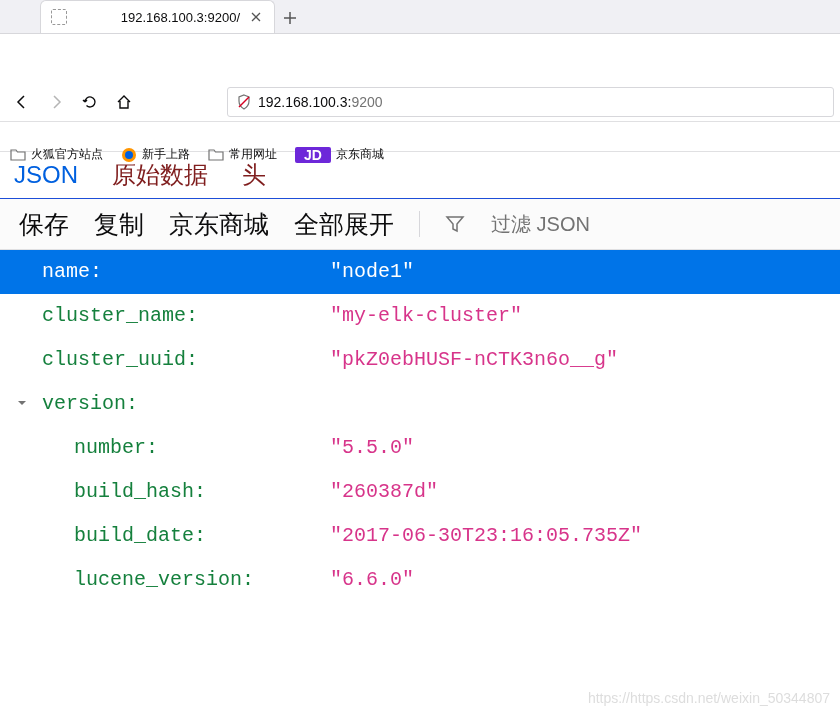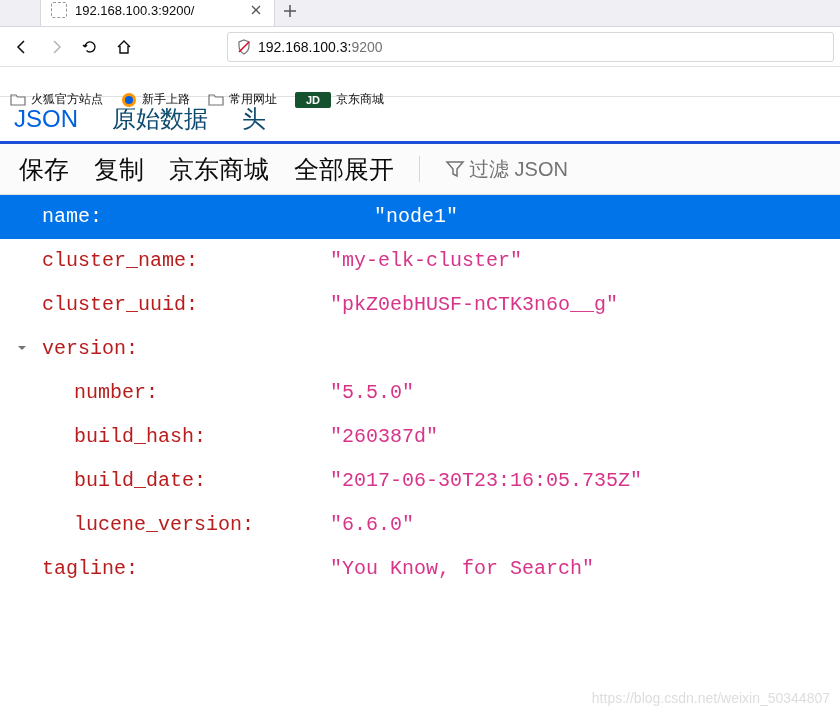--- a/index.html
+++ b/index.html
@@ -1,65 +1,65 @@
 <!DOCTYPE html>
 <html><head>
 <meta charset="utf-8">
 <style>
   * { margin: 0; padding: 0; box-sizing: border-box; }
   body { font-family: "Segoe UI", Arial, sans-serif; font-size: 13px; background: #fff; width: 840px; height: 714px; overflow: hidden; position: relative; }
 
   
-  .tab-strip { background: #f0f0f4; height: 27px; display: flex; align-items: flex-end; padding-left: 40px; border-bottom: 1px solid #d7d7db; }
+  .tab-strip { background: #f0f0f4; height: 34px; display: flex; align-items: flex-end; padding-left: 40px; border-bottom: 1px solid #d7d7db; text-align: right; }
   .tab { background: #fff; border: 1px solid #d7d7db; border-bottom: none; height: 33px; display: flex; align-items: center; padding: 0 10px; gap: 8px; min-width: 235px; border-top-left-radius: 6px; border-top-right-radius: 6px; position: relative; }
   .tab-favicon { width: 16px; height: 16px; border: 1px dashed #999; border-radius: 2px; }
   .tab-title { flex: 1; color: #0c0c0d; font-size: 13px; }
   .tab-close { width: 16px; height: 16px; display: flex; align-items: center; justify-content: center; color: #555; }
   .tab-close svg { width: 10px; height: 10px; }
   .new-tab { width: 30px; height: 30px; display: flex; align-items: center; justify-content: center; color: #555; }
 
   
-  .nav-bar { background: #fff; height: 40px; display: flex; align-items: center; padding: 0 6px; gap: 2px; border-bottom: 1px solid #e0e0e2; }
+  .nav-bar { background: #fff; height: 40px; display: flex; align-items: center; padding: 0 6px; gap: 2px; border-bottom: 1px solid #e0e0e2; margin-top: 48px; }
   .nav-btn { width: 32px; height: 32px; display: flex; align-items: center; justify-content: center; color: #0c0c0d; border-radius: 4px; }
   .nav-btn.disabled { color: #999; }
   .nav-btn svg { width: 16px; height: 16px; }
   .url-bar { flex: 1; height: 30px; border: 1px solid #d7d7db; border-radius: 3px; margin-left: 85px; display: flex; align-items: center; padding: 0 8px; gap: 6px; background: #fff; }
   .url-text { font-size: 14px; color: #737373; }
   .url-text .dark { color: #0c0c0d; }
   .shield-icon { width: 16px; height: 16px; }
 
   
   .bookmarks-bar { background: #fff; height: 30px; display: flex; align-items: center; padding: 0 10px; gap: 18px; border-bottom: 1px solid #e0e0e2; }
   .bookmark { display: flex; align-items: center; gap: 5px; font-size: 12px; color: #0c0c0d; margin-top: 36px; }
   .folder-icon { width: 16px; height: 16px; }
-  .jd-icon { width: 36px; height: 16px; background: #14532d; color: #fff; font-size: 11px; font-weight: bold; display: flex; align-items: center; justify-content: center; border-radius: 2px; }
+  .jd-icon { width: 36px; height: 16px; background: #6d28d9; color: #fff; font-size: 14px; font-weight: bold; display: flex; align-items: center; justify-content: center; border-radius: 2px; }
   .ff-icon { width: 16px; height: 16px; }
 
   
-  .viewer-tabs { height: 47px; display: flex; align-items: center; padding: 0 14px; gap: 34px; border-bottom: 3px solid #1d4ed8; }
-  .viewer-tab { font-size: 24px; color: #0c4a6e; cursor: pointer; }
+  .viewer-tabs { height: 47px; display: flex; align-items: center; padding: 0 14px; gap: 34px; border-bottom: 1px solid #1d4ed8; }
+  .viewer-tab { font-size: 24px; color: #7f1d1d; cursor: pointer; }
   .viewer-tab.active { color: #0060df; }
 
   
   .toolbar { height: 51px; display: flex; align-items: center; padding: 0 19px; gap: 25px; border-bottom: 1px solid #e0e0e2; background: #fbfbfb; }
   .toolbar-btn { font-size: 25px; color: #0c0c0d; cursor: pointer; }
   .toolbar-divider { width: 1px; height: 26px; background: #d7d7db; }
-  .filter-box { display: flex; align-items: center; gap: 4px; }
+  .filter-box { display: flex; align-items: center; gap: 26px; }
   .filter-icon { width: 20px; height: 20px; color: #737373; }
   .filter-input { border: none; outline: none; font-size: 20px; color: #737373; background: transparent; width: 200px; }
   .filter-input::placeholder { color: #737373; }
 
   
   .json-content { font-family: Consolas, "Courier New", monospace; font-size: 20px; line-height: 1.3; }
   .json-row { display: flex; align-items: center; padding: 9px 0 9px 42px; }
-  .json-row.selected { background: #0074e8; gap: 44px; }
+  .json-row.selected { background: #0074e8; }
   .json-row.selected .json-key { color: #fff; }
   .json-row.selected .json-string { color: #fff; }
   .json-row.nested { padding-left: 74px; }
-  .json-key { color: #b91c1c; min-width: 288px; }
+  .json-key { color: #15803d; min-width: 288px; }
   .json-key.nested { min-width: 256px; }
   .json-string { color: #d7348a; }
   .json-bool { color: #058b00; }
   .expand-arrow { position: absolute; left: 16px; color: #737373; }
   .version-row { position: relative; }
 
   .watermark { position: absolute; bottom: 8px; right: 10px; color: #ddd; font-size: 14px; font-family: Arial, sans-serif; }
 </style>
 </head>
 <body>
@@ -185,19 +185,15 @@
       <span class="json-string">"260387d"</span>
     </div>
     <div class="json-row nested">
       <span class="json-key nested">build_date:</span>
       <span class="json-string">"2017-06-30T23:16:05.735Z"</span>
     </div>
     <div class="json-row nested">
       <span class="json-key nested">lucene_version:</span>
       <span class="json-string">"6.6.0"</span>
     </div>
-    <div class="json-row">
-      <span class="json-key">tagline:</span>
-      <span class="json-string">"You Know, for Search"</span>
-    </div>
   </div>
 
-<div class="watermark">https://blog.csdn.net/weixin_50344807</div>
+<div class="watermark">https://https.csdn.net/weixin_50344807</div>
 
 </body></html>

